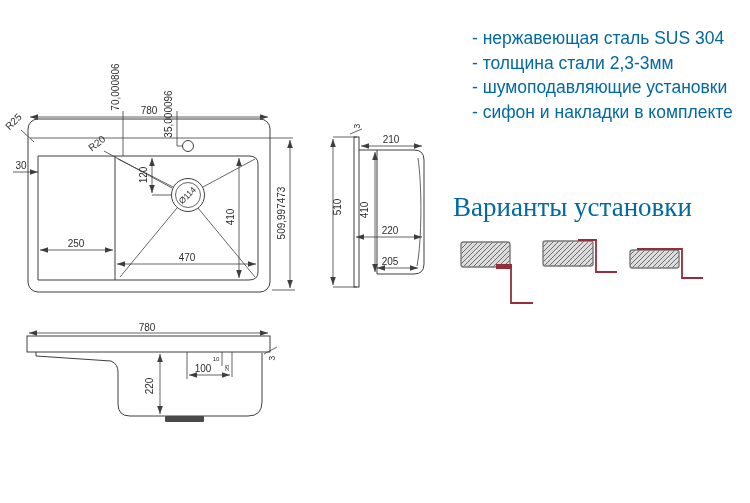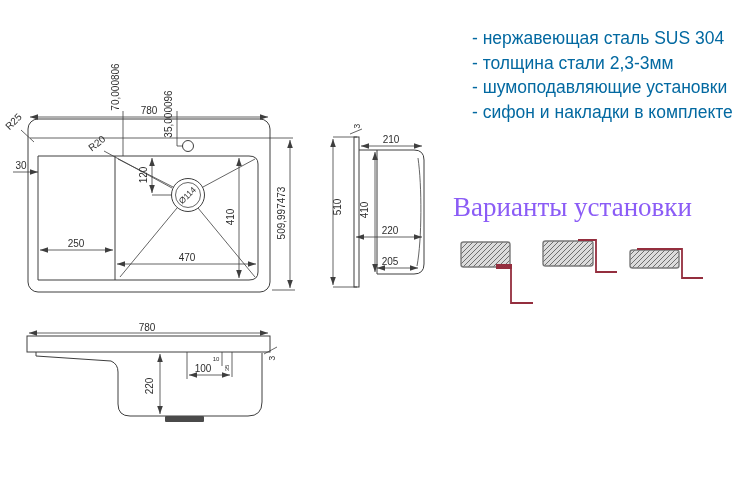--- a/index.html
+++ b/index.html
@@ -19,21 +19,21 @@
   .hatch-block{fill:url(#hatch);stroke:#7a7a7a;stroke-width:1.4;}
   .red-line{stroke:var(--accent-red,#942e3e);stroke-width:1.8;fill:none;}
   .red-fill{fill:var(--accent-red,#942e3e);stroke:none;}
   .drain-dark{fill:#4a4a4a;stroke:none;}
   .spec-list{
     position:absolute;left:472px;top:26px;width:290px;
     font-size:17.5px;line-height:24.5px;color:#0369a1;white-space:nowrap;
   }
   .install-heading{
     position:absolute;left:453px;top:192px;
-    font-family:"Liberation Serif",serif;font-size:27px;color:#8b5cf6;white-space:nowrap;
+    font-family:"Liberation Serif",serif;font-size:27px;color:#0369a1;white-space:nowrap;
   }
 </style>
 </head>
 <body>
 
 <div class="page">
 
   <svg class="drawing-svg" width="750" height="503" viewBox="0 0 750 503">
     <defs>
       <marker id="arr" markerWidth="10" markerHeight="8" refX="8.5" refY="4" orient="auto-start-reverse" markerUnits="userSpaceOnUse">

